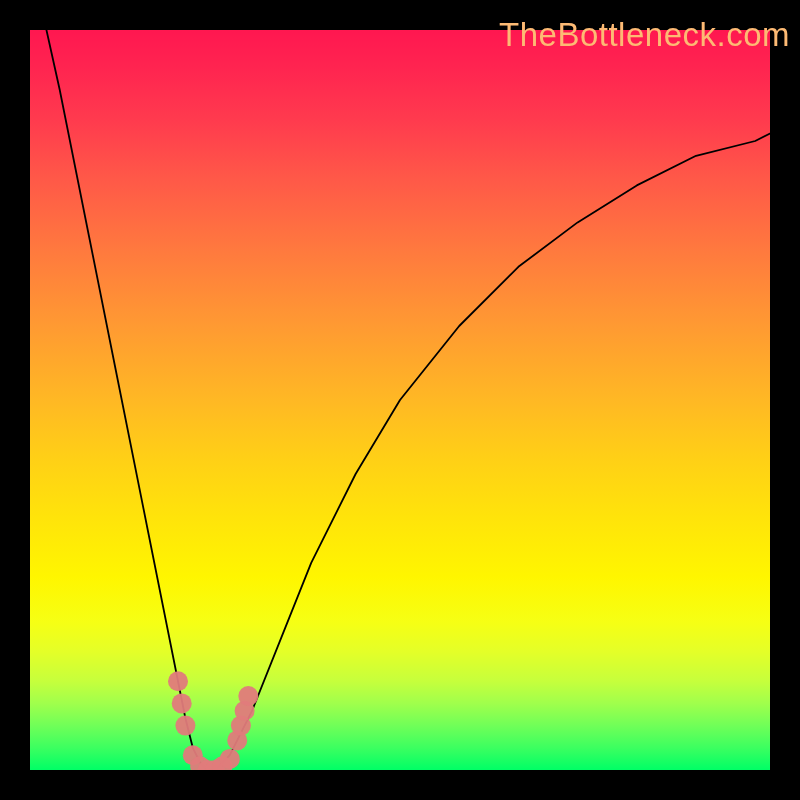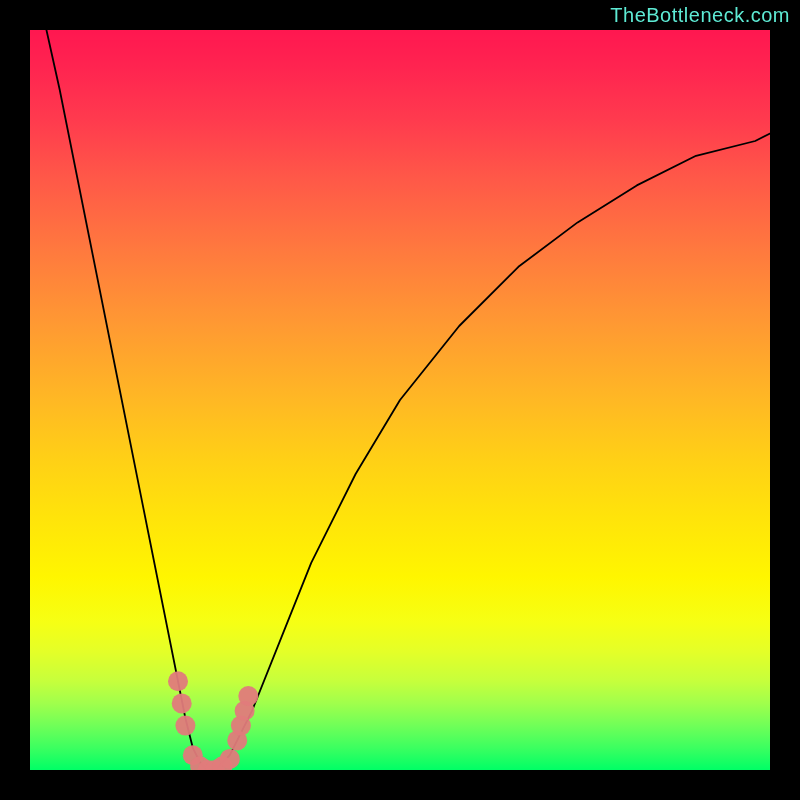--- a/index.html
+++ b/index.html
@@ -14,24 +14,24 @@
   .frame {
     position: absolute;
     left: 0;
     top: 0;
     width: 800px;
     height: 800px;
     background: #000;
   }
   .watermark {
     position: absolute;
-    top: 4px;
+    top: 16px;
     right: 10px;
-    color: #5eead4;
-    font-size: 20px;
+    color: #fdba74;
+    font-size: 33px;
     font-weight: 400;
     letter-spacing: 0.5px;
     z-index: 10;
     user-select: none;
   }
   .plot {
     position: absolute;
     left: 30px;
     top: 30px;
     width: 740px;

